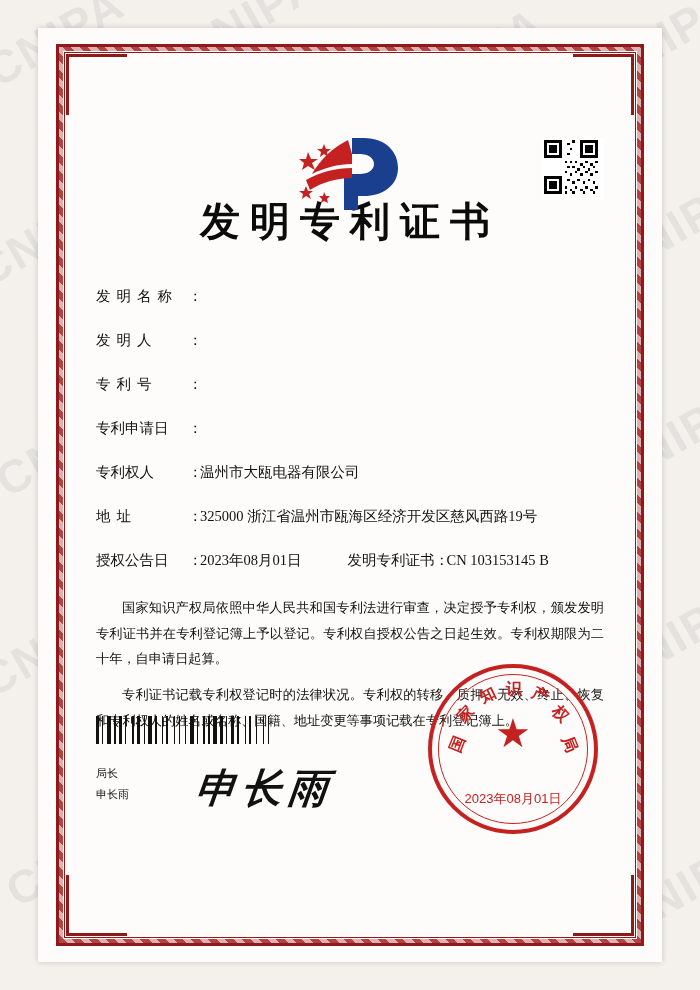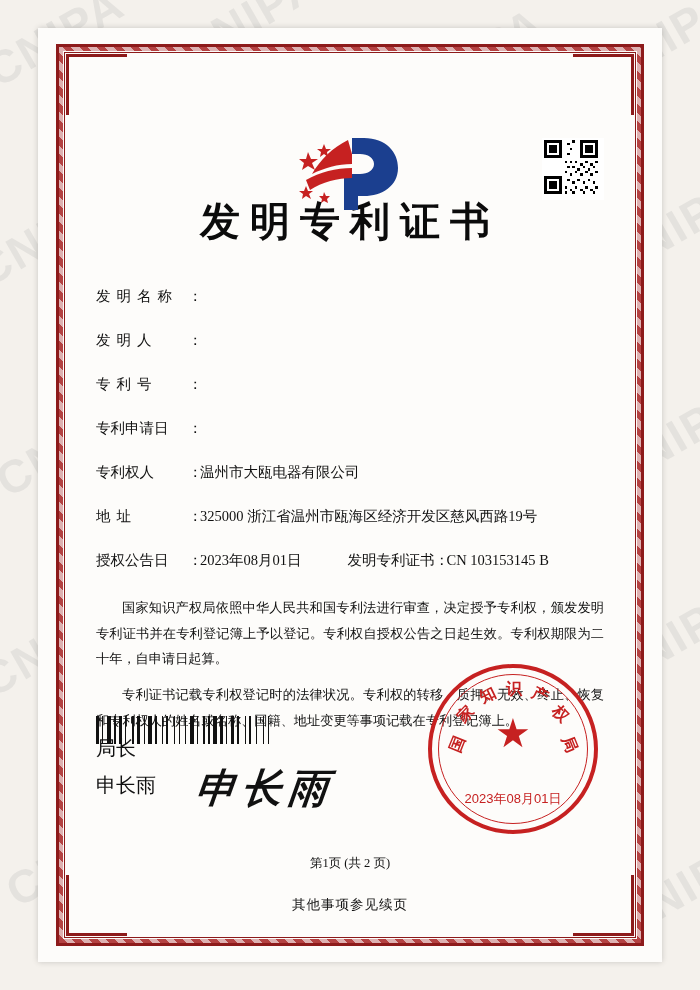--- a/index.html
+++ b/index.html
@@ -90,21 +90,21 @@
     font-size:13.2px;line-height:1.95;color:#111;text-align:justify;
     text-indent:26px;margin-top:6px;
   }
   .para.second{margin-top:10px;}
 
   
   .barcode{position:absolute;left:0;bottom:168px;height:28px;width:230px;}
   .barcode i{display:inline-block;height:100%;background:#111;margin-right:1px;vertical-align:top;}
 
   
-  .sig-block{position:absolute;left:0;bottom:108px;font-size:20px;line-height:1.85;color:#111;}
+  .sig-block{position:absolute;left:0;bottom:108px;font-size:11px;line-height:1.85;color:#111;}
   .sig-script{
     position:absolute;left:100px;bottom:96px;
     font-family:"DejaVu Serif","Liberation Serif",serif;
     font-size:40px;font-style:italic;font-weight:700;color:#111;
     letter-spacing:6px;
     transform:skewX(-6deg);
   }
 
   
   .seal{
@@ -311,17 +311,15 @@
       <div class="seal-ch" style="left:18px;top:66px;transform:rotate(-68deg);">国</div>
       <div class="seal-ch" style="left:26px;top:36px;transform:rotate(-46deg);">家</div>
       <div class="seal-ch" style="left:48px;top:17px;transform:rotate(-26deg);">知</div>
       <div class="seal-ch" style="left:74px;top:11px;transform:rotate(0deg);">识</div>
       <div class="seal-ch" style="left:100px;top:17px;transform:rotate(26deg);">产</div>
       <div class="seal-ch" style="left:120px;top:36px;transform:rotate(46deg);">权</div>
       <div class="seal-ch" style="left:129px;top:66px;transform:rotate(68deg);">局</div>
       <div class="seal-date">2023年08月01日</div>
     </div>
 
-    <div class="pagenum">第1页 (共 2 页)</div>
-    <div class="footnote">其他事项参见续页</div>
 
   </div>
 </div>
 
 </body></html>

